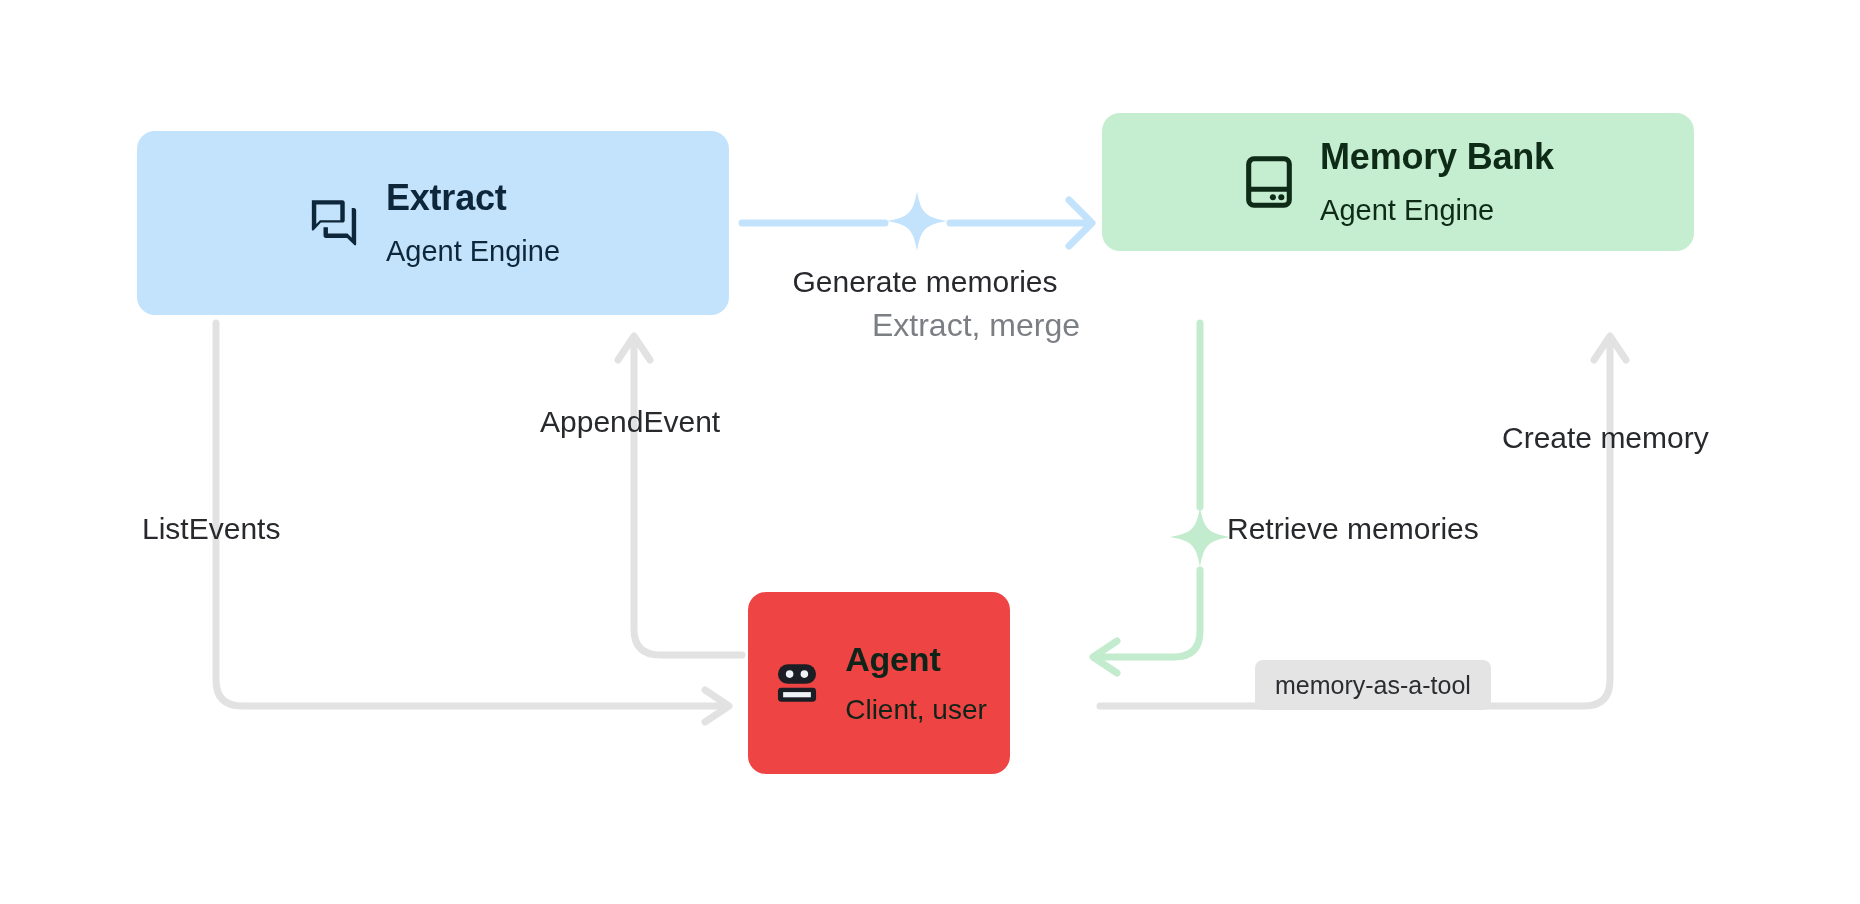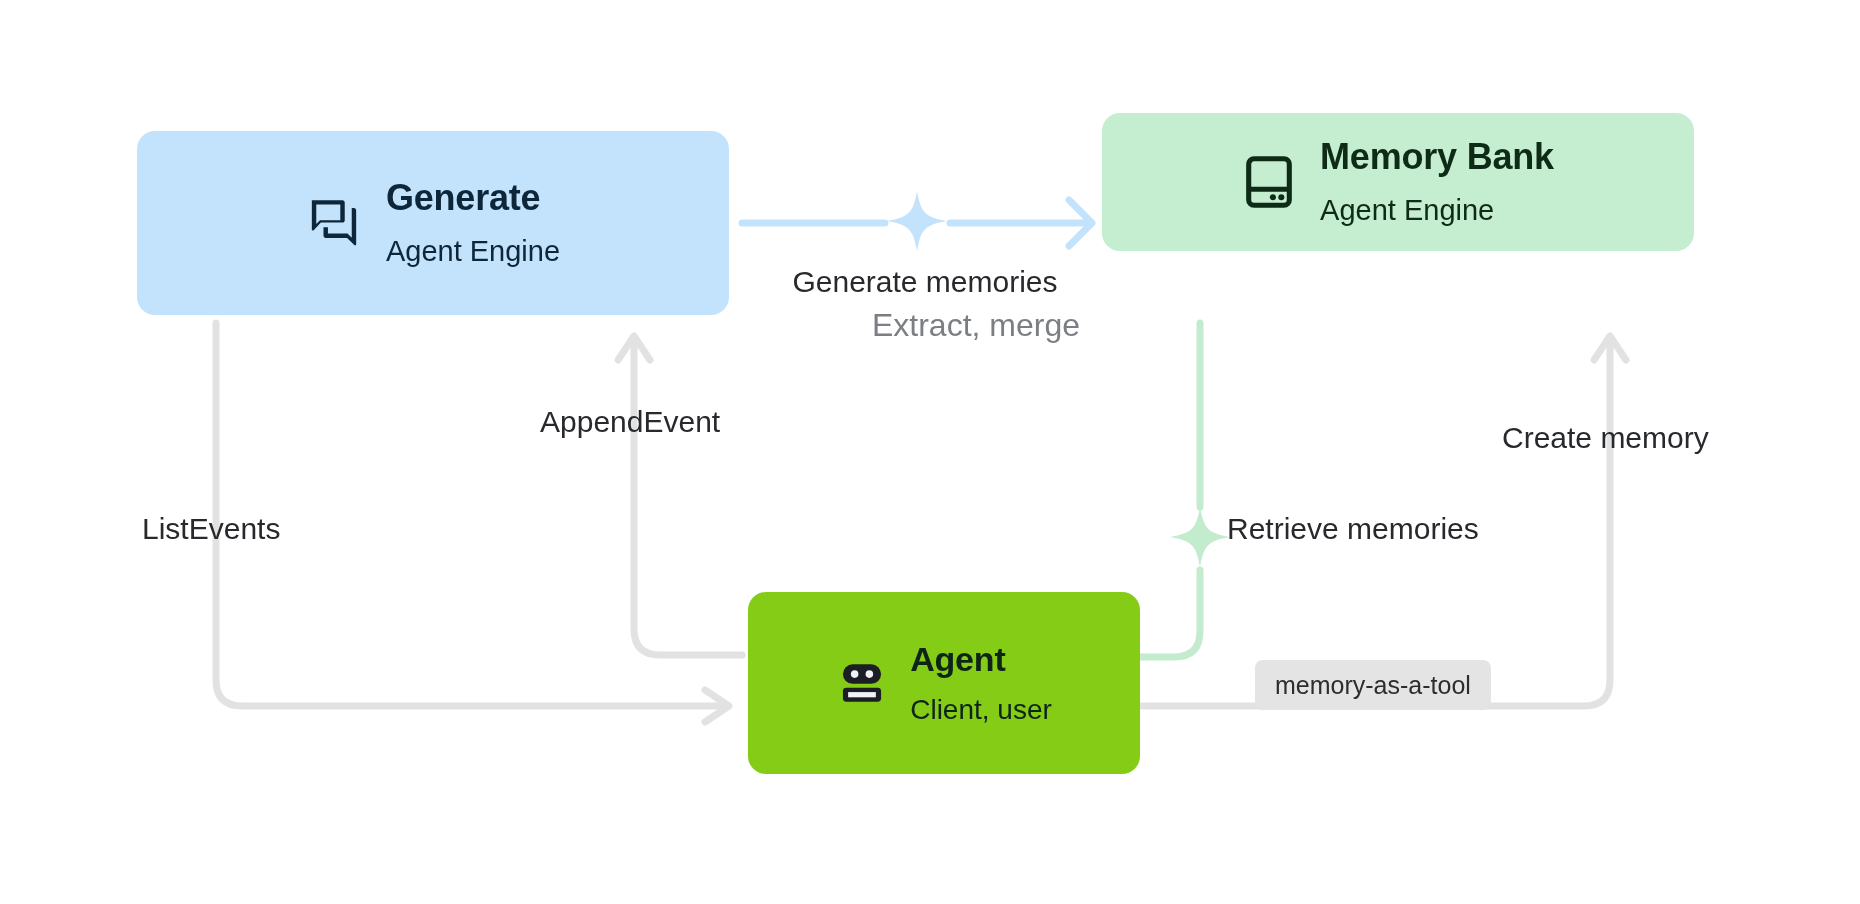--- a/index.html
+++ b/index.html
@@ -74,23 +74,23 @@
     height: 138px;
     background: #c5edcf;
   }
   #node-memory-bank .node-title,
   #node-memory-bank .node-sub { color: #0d2b17; }
 
   
   #node-agent {
     left: 748px;
     top: 592px;
-    width: 392px;
+    width: 262px;
     height: 182px;
-    background: #84cc16;
+    background: #ef4444;
     gap: 22px;
   }
   #node-agent .node-title,
   #node-agent .node-sub { color: #0e2418; }
   #node-agent .node-title { font-size: 34px; }
   #node-agent .node-sub { font-size: 28px; }
 
   
   #edges {
     position: absolute;
@@ -196,21 +196,21 @@
   </svg>
 
   <div id="node-sessions" class="node">
     <span class="node-icon">
       <svg width="56" height="56" viewBox="0 0 24 24" xmlns="http://www.w3.org/2000/svg">
         <path fill="#0d2639" d="M2.5 2.2h13.1c.6 0 1 .45 1 1v7.6c0 .55-.4 1-1 1H6.4L3.3 15.1c-.35.35-.8.1-.8-.35V3.2c0-.55 0-1 0-1Zm1.9 1.9v8.3l1.6-1.6h8.7V4.1H4.4Z"></path>
         <path fill="#0d2639" d="M18.6 5.6h1.9c.6 0 1 .45 1 1v14.5c0 .45-.45.7-.8.35l-3.1-3.05H8.5c-.55 0-1-.45-1-1v-3.6h1.9v2.7h8.4l1.8 1.8V5.6Z"></path>
       </svg>
     </span>
     <span class="node-text">
-      <span class="node-title">Generate</span>
+      <span class="node-title">Extract</span>
       <span class="node-sub">Agent Engine</span>
     </span>
   </div>
 
   <div id="node-memory-bank" class="node">
     <span class="node-icon">
       <svg width="54" height="58" viewBox="0 0 22 24" xmlns="http://www.w3.org/2000/svg">
         <rect x="2.6" y="2.4" width="16.8" height="19.2" rx="2.2" fill="none" stroke="#0d2b17" stroke-width="2.1"></rect>
         <line x1="3.0" y1="15.0" x2="19.0" y2="15.0" stroke="#0d2b17" stroke-width="2.1"></line>
         <circle cx="12.6" cy="18.3" r="1.25" fill="#0d2b17"></circle>

